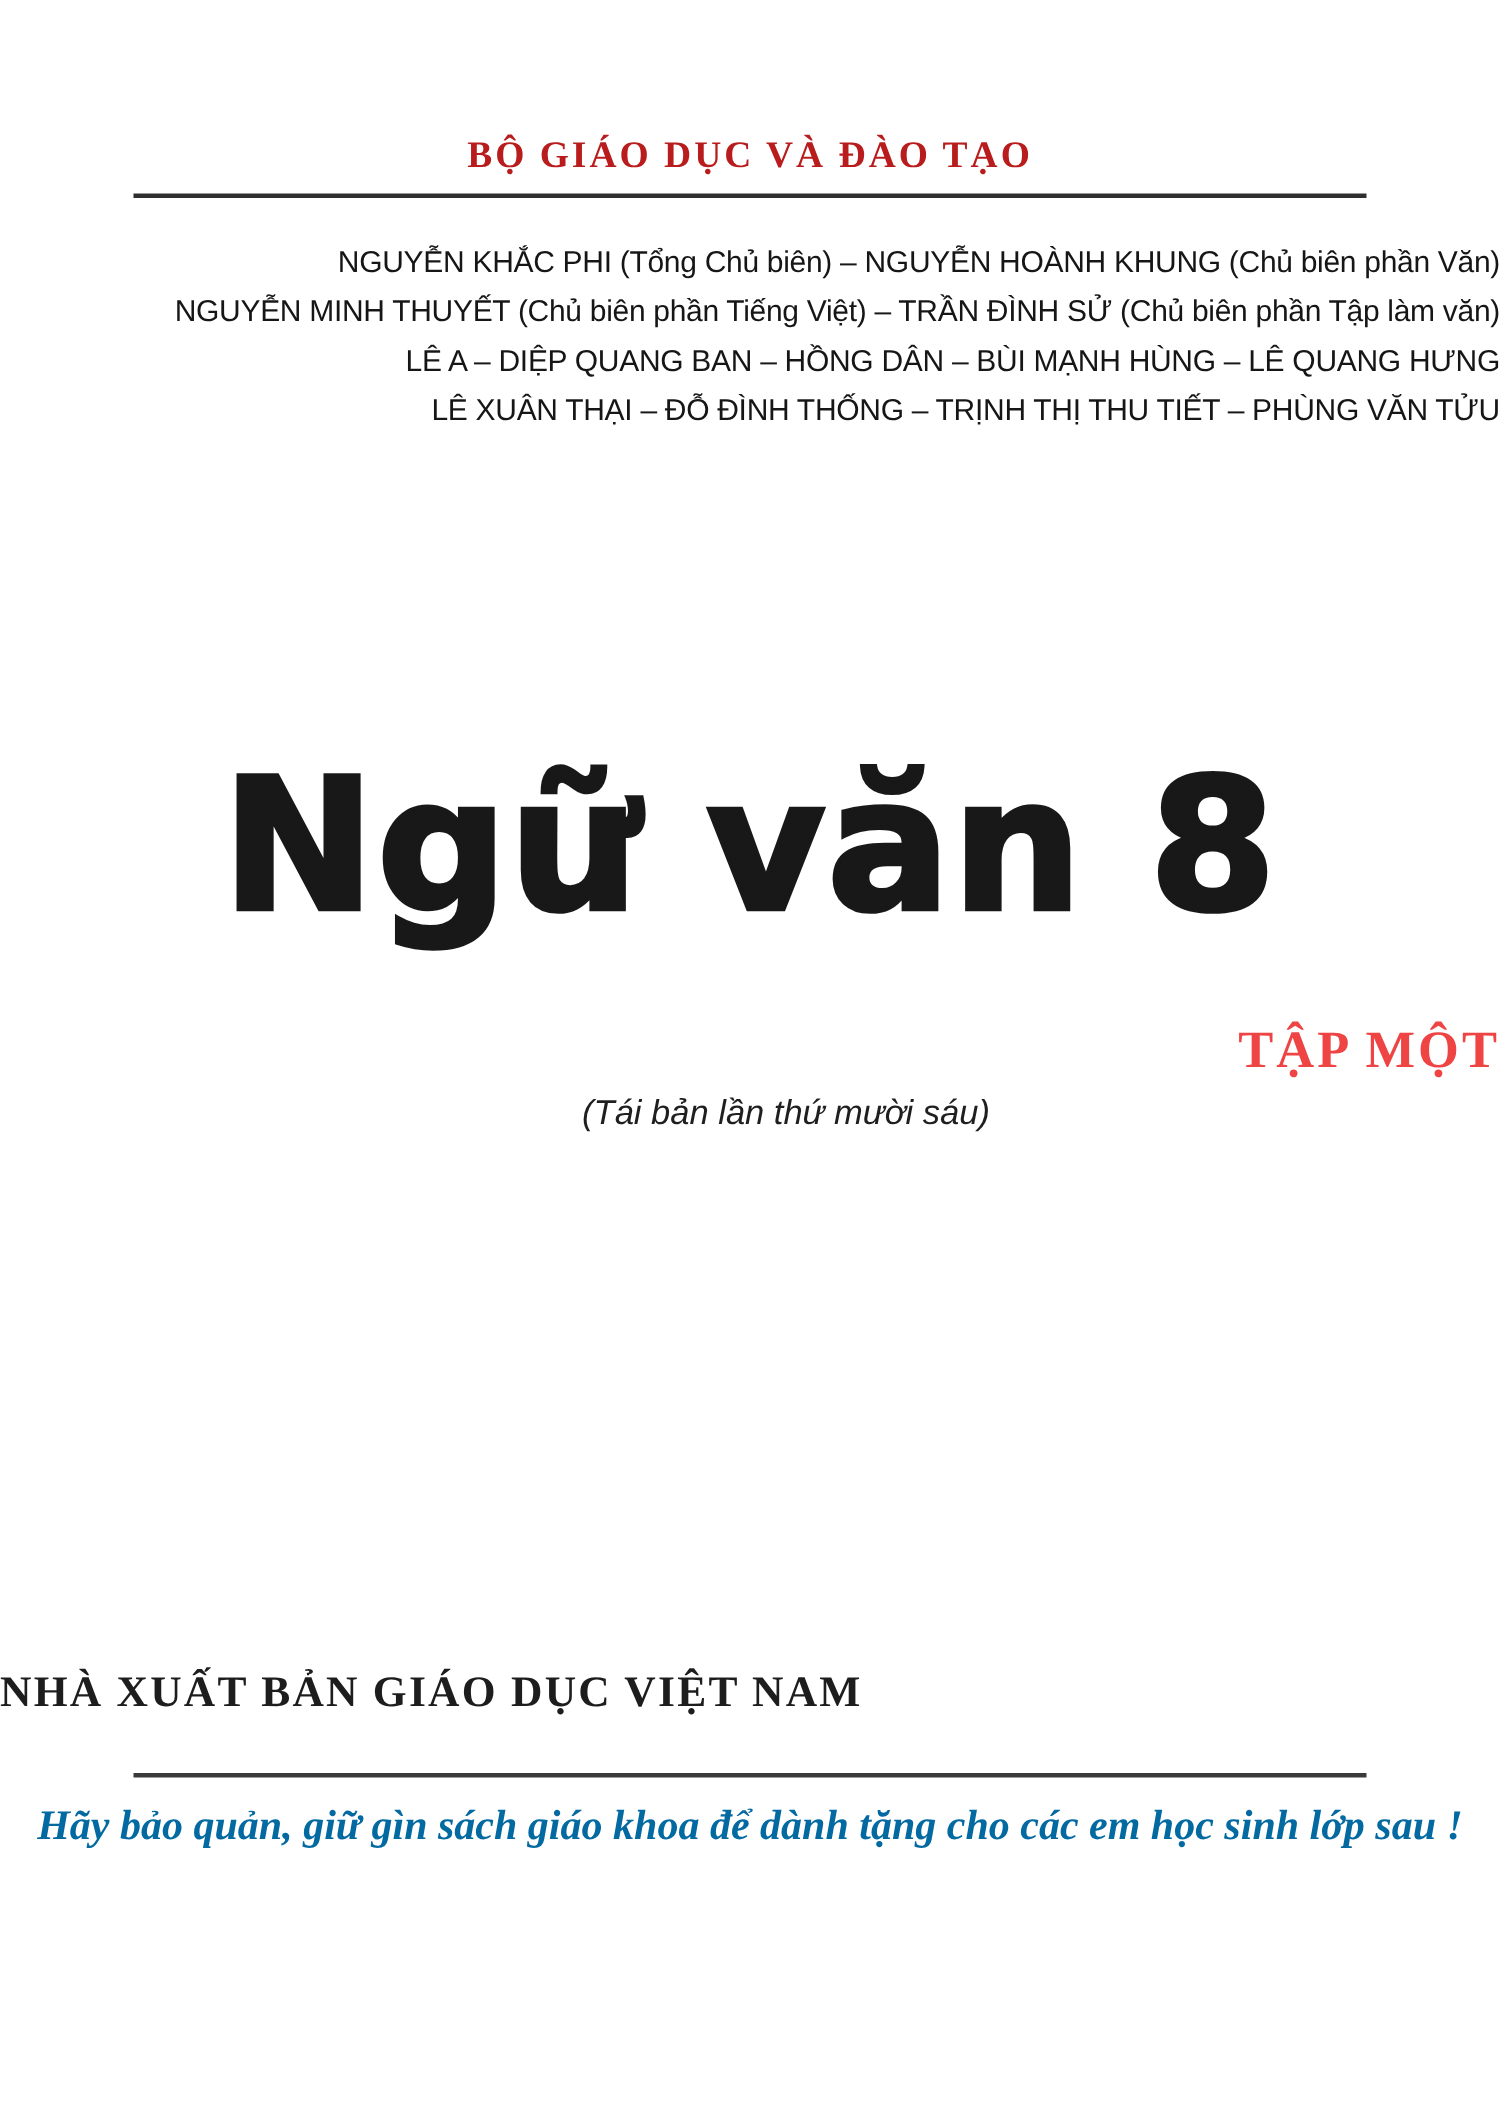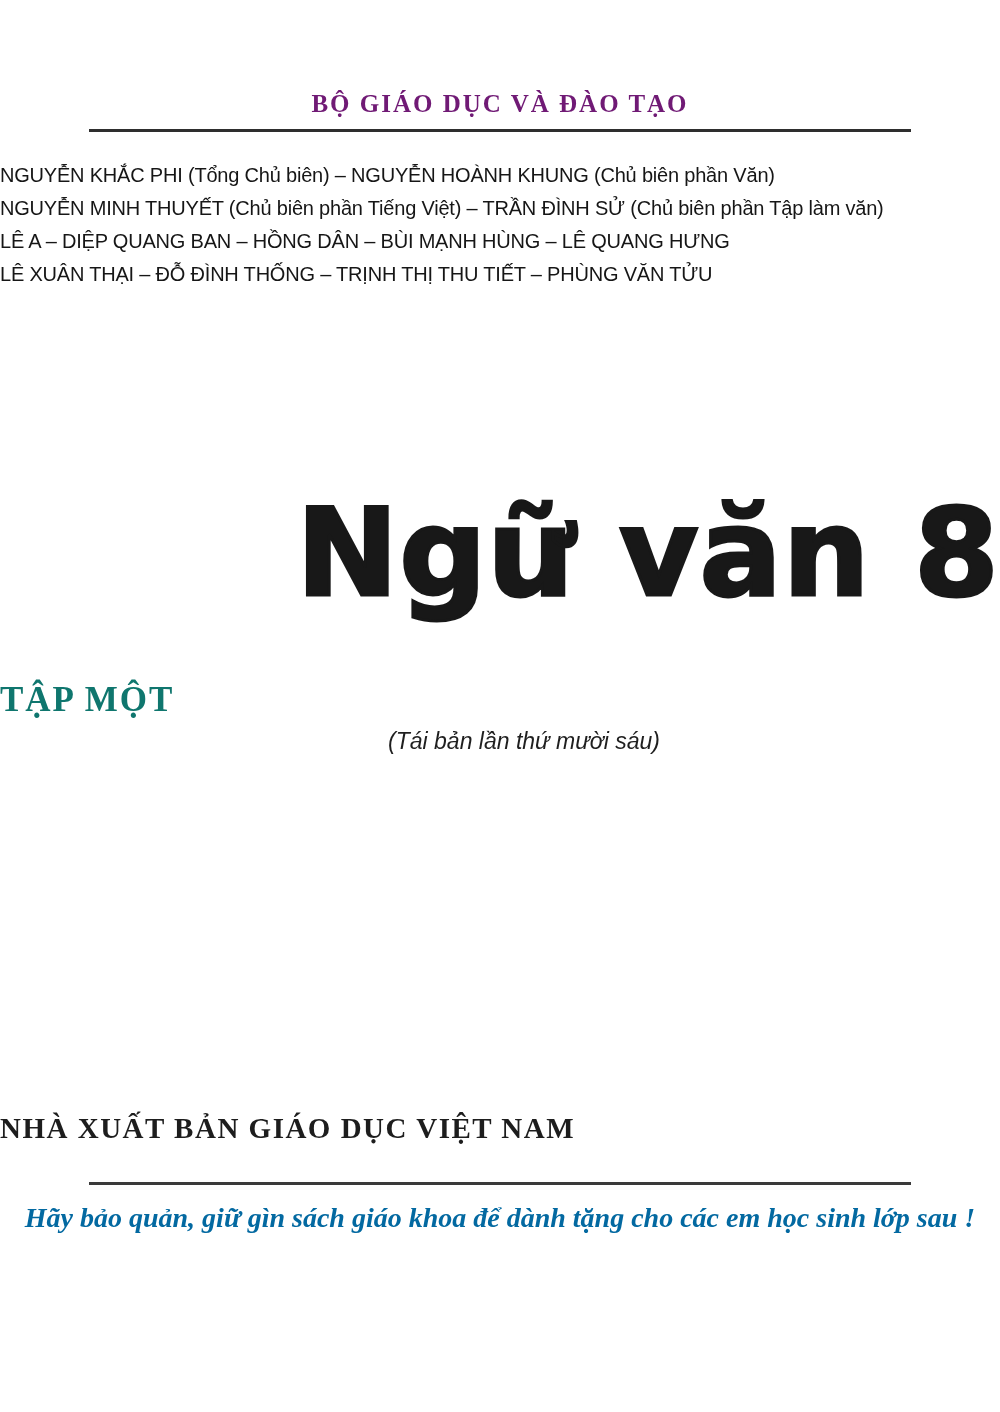--- a/index.html
+++ b/index.html
@@ -19,70 +19,70 @@
   .ministry {
     position: absolute;
     top: 90px;
     left: 0;
     width: 100%;
     text-align: center;
     font-family: "Liberation Serif", serif;
     font-weight: bold;
     font-size: 25px;
     letter-spacing: 2px;
-    color: #701a75;
+    color: #b91c1c;
   }
   .rule {
     position: absolute;
     left: 89px;
     width: 822px;
     height: 3px;
     background: #2e2e2e;
   }
   .rule-top { top: 129px; }
   .rule-bottom { top: 1182px; height: 3px; background: #3a3a3a; }
   .authors {
     position: absolute;
     top: 159px;
     left: 0;
     width: 100%;
-    text-align: left;
+    text-align: right;
     font-family: "Liberation Sans", sans-serif;
     font-size: 20px;
     letter-spacing: -0.2px;
     line-height: 33px;
     color: #161616;
     white-space: nowrap;
   }
   .book-title {
     position: absolute;
-    top: 486px;
+    top: 497px;
     left: 0;
     width: 100%;
-    text-align: right;
+    text-align: center;
     font-family: "DejaVu Sans", sans-serif;
     font-weight: bold;
     font-size: 122px;
     line-height: 1.1;
     letter-spacing: 1px;
     color: #181818;
     -webkit-text-stroke: 3px #181818;
     white-space: nowrap;
   }
   .volume {
     position: absolute;
     top: 680px;
     left: 0;
     width: 100%;
-    text-align: left;
+    text-align: right;
     font-family: "Liberation Serif", serif;
     font-weight: bold;
     font-size: 35px;
     letter-spacing: 2px;
-    color: #0f766e;
+    color: #ef4444;
   }
   .edition {
     position: absolute;
     top: 728px;
     left: 0;
     width: 100%;
     text-align: center;
     font-family: "Liberation Sans", sans-serif;
     font-style: italic;
     font-size: 23px;

